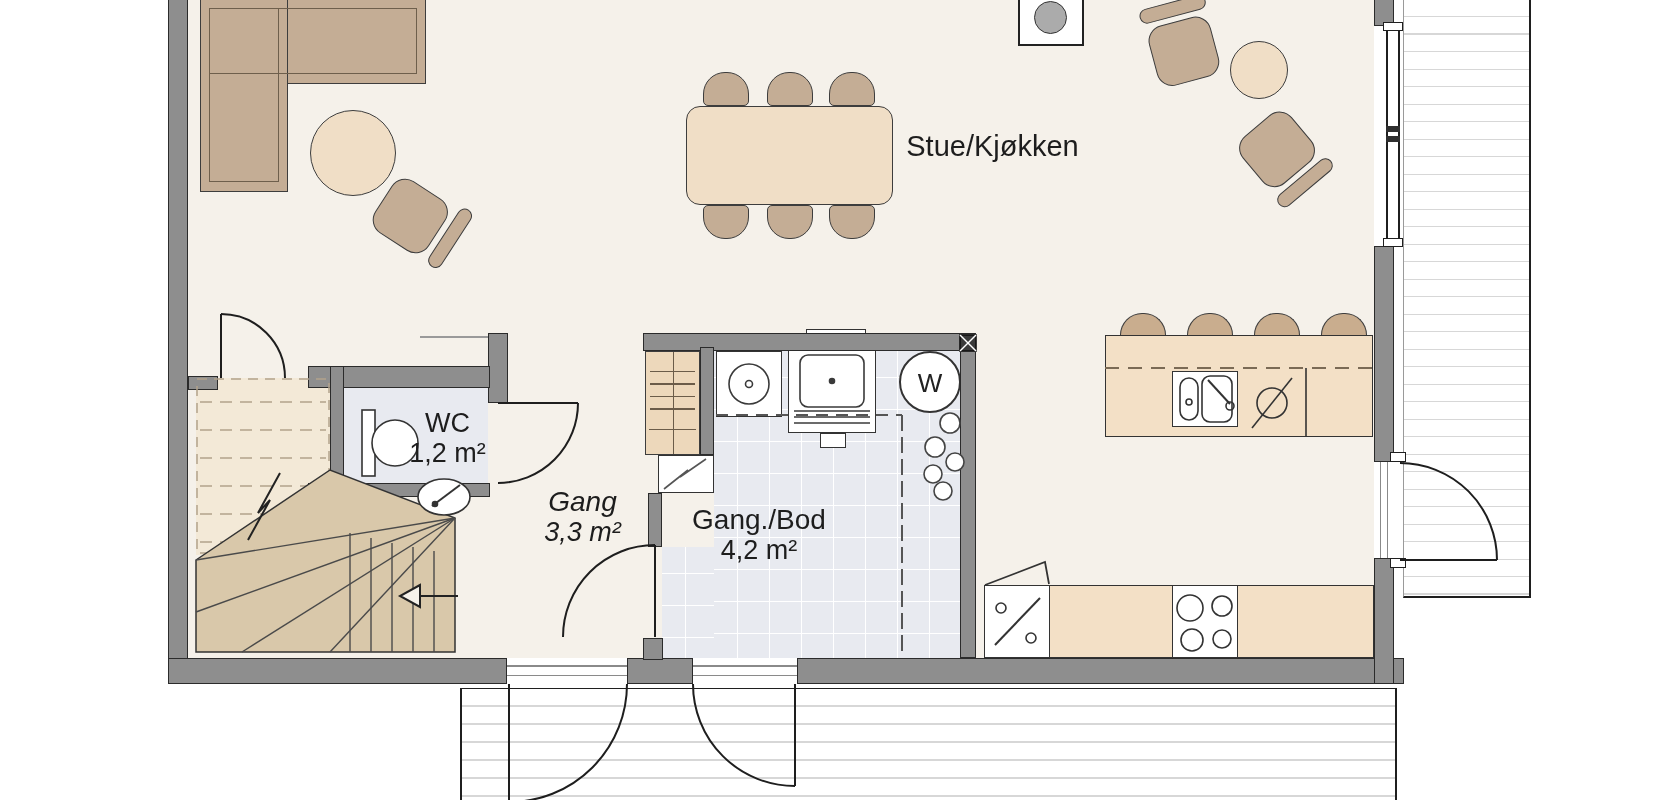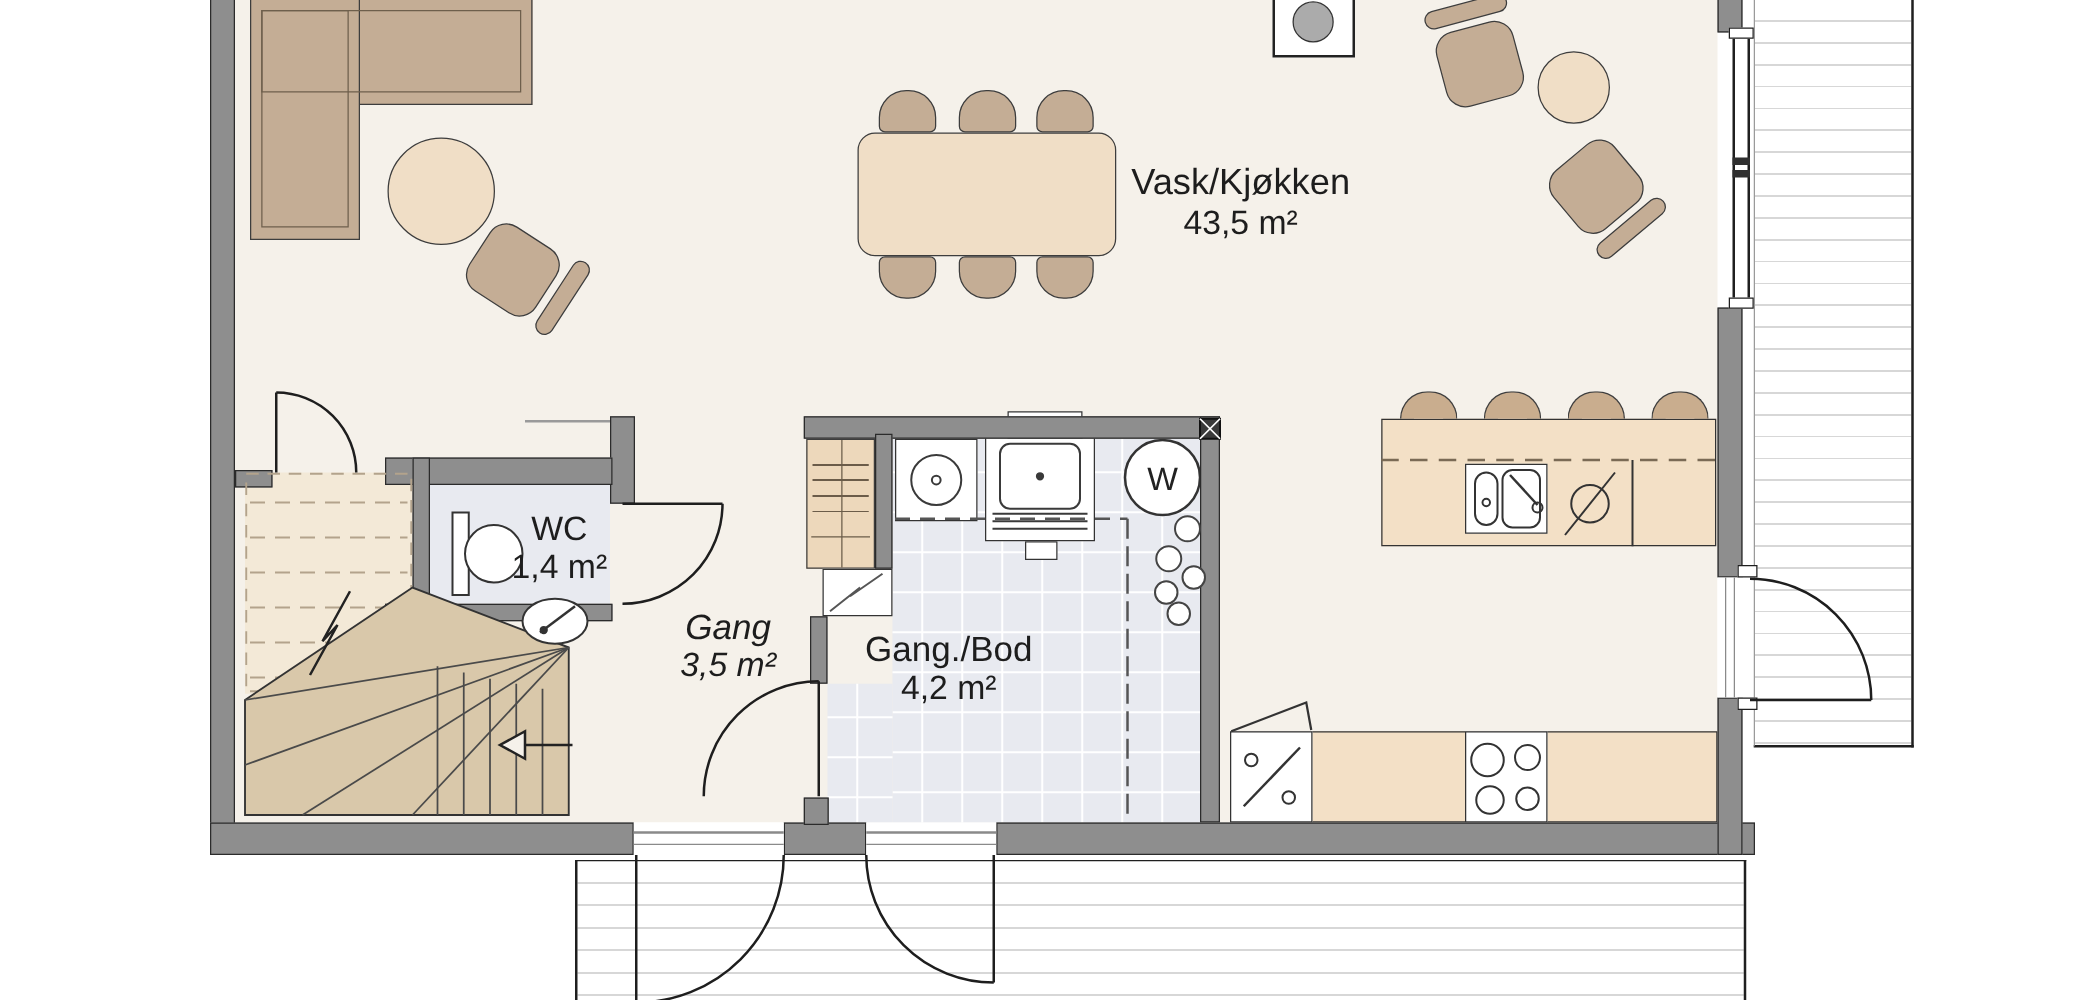--- a/index.html
+++ b/index.html
@@ -265,29 +265,28 @@
       <g>
         <line x1="995" y1="645" x2="1040" y2="598" stroke-width="2"></line>
         <circle cx="1001" cy="608" r="5"></circle>
           <circle cx="1031" cy="638" r="5"></circle>
       </g>
       <path d="M 985 585 L 1045 562 L 1049 584" stroke-width="1.8"></path>
     </g>
   </svg>
 
   <div class="room-label" style="left:880px;top:130px;width:225px;">
-    <div class="rl-name">Vask/Kjøkken</div>
-    <div class="rl-area">43,5 m²</div>
+    <div class="rl-name">Stue/Kjøkken</div>
   </div>
   <div class="room-label" style="left:395px;top:408px;width:105px;">
     <div class="rl-name" style="font-size:27px;line-height:30px;">WC</div>
-    <div class="rl-area">1,4 m²</div>
+    <div class="rl-area">1,2 m²</div>
   </div>
   <div class="room-label" style="left:520px;top:486px;width:125px;font-style:italic;">
     <div class="rl-name" style="font-size:28px;line-height:31px;">Gang</div>
-    <div class="rl-area">3,5 m²</div>
+    <div class="rl-area">3,3 m²</div>
   </div>
   <div class="room-label" style="left:680px;top:504px;width:158px;">
     <div class="rl-name" style="font-size:28px;line-height:31px;">Gang./Bod</div>
     <div class="rl-area">4,2 m²</div>
   </div>
 
 </div>
 
 </body></html>

